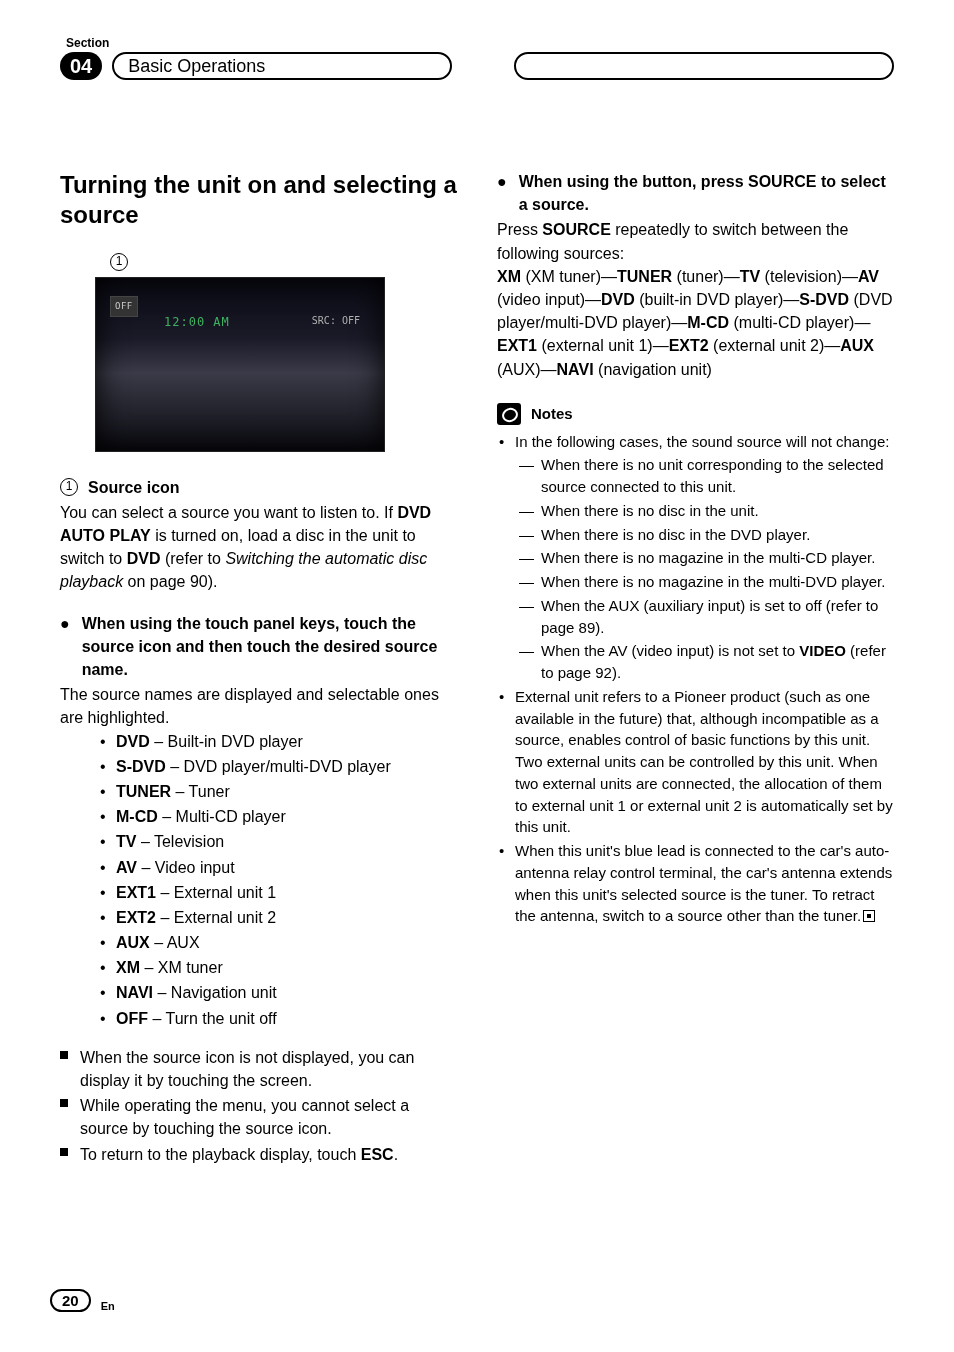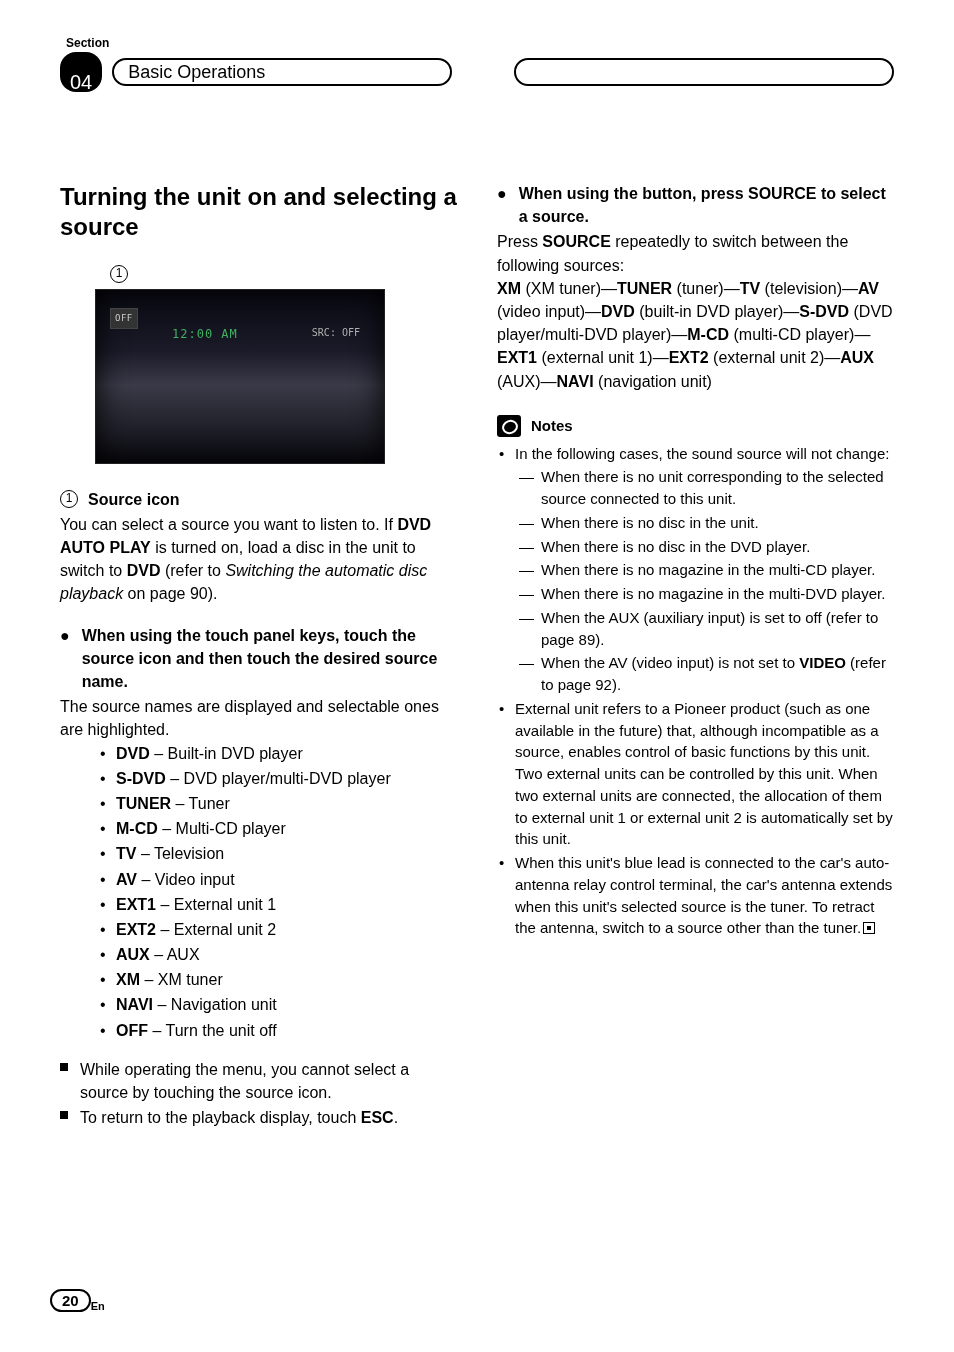--- a/index.html
+++ b/index.html
@@ -22,23 +22,23 @@
   }
   .header-bar {
     display: flex;
     align-items: center;
     gap: 10px;
     margin-bottom: 90px;
   }
   .section-number-pill {
     background: #000;
     color: #fff;
-    font-weight: normal;
+    font-weight: bold;
     font-size: 20px;
-    padding: 20px 10px;
+    padding: 4px 10px;
     border-radius: 16px;
     height: 28px;
     line-height: 20px;
   }
   .chapter-pill {
     border: 2px solid #000;
     border-radius: 16px;
     height: 28px;
     padding: 2px 100px 2px 14px;
     font-weight: 400;
@@ -96,21 +96,21 @@
     background: #333;
     border: 1px solid #444;
     color: #ccc;
     font-size: 9px;
     padding: 3px 4px;
     font-family: monospace;
     letter-spacing: 0.5px;
   }
   .screenshot .time {
     position: absolute;
-    top: 36px; left: 76px;
+    top: 36px; left: 68px;
     color: #40b060;
     font-family: monospace;
     font-size: 12px;
     letter-spacing: 1px;
   }
   .screenshot .off-label {
     position: absolute;
     top: 36px; right: 24px;
     color: #b0b0b0;
     font-family: monospace;
@@ -239,20 +239,21 @@
     left: 3px; top: 3px;
     width: 4px; height: 4px;
     background: #000;
   }
   .page-footer {
     position: absolute;
     bottom: 40px;
     left: 50px;
     display: flex;
     align-items: flex-start;
+    gap: 10px;
   }
   .page-number {
     border: 2px solid #000;
     border-radius: 14px;
     padding: 1px 10px;
     font-weight: bold;
     font-size: 15px;
   }
   .lang { font-weight: bold; font-size: 11px; align-self: flex-end; }
 </style>
@@ -306,20 +307,21 @@
         <li><span class="bold">TV</span><span> – Television</span></li>
         <li><span class="bold">AV</span><span> – Video input</span></li>
         <li><span class="bold">EXT1</span><span> – External unit 1</span></li>
         <li><span class="bold">EXT2</span><span> – External unit 2</span></li>
         <li><span class="bold">AUX</span><span> – AUX</span></li>
         <li><span class="bold">XM</span><span> – XM tuner</span></li>
         <li><span class="bold">NAVI</span><span> – Navigation unit</span></li>
         <li><span class="bold">OFF</span><span> – Turn the unit off</span></li>
       </ul>
 
+      <p class="square-note"><span class="sq"></span><span>When the source icon is not displayed, you can display it by touching the screen.</span></p>
       <p class="square-note"><span class="sq"></span><span>While operating the menu, you cannot select a source by touching the source icon.</span></p>
       <p class="square-note"><span class="sq"></span><span>To return to the playback display, touch </span><span class="bold">ESC</span><span>.</span></p>
     </div>
 
     <div class="col col-right">
       <div class="bullet-head">
         <span class="dot">●</span>
         <span>When using the button, press SOURCE to select a source.</span>
       </div>
       <p>

